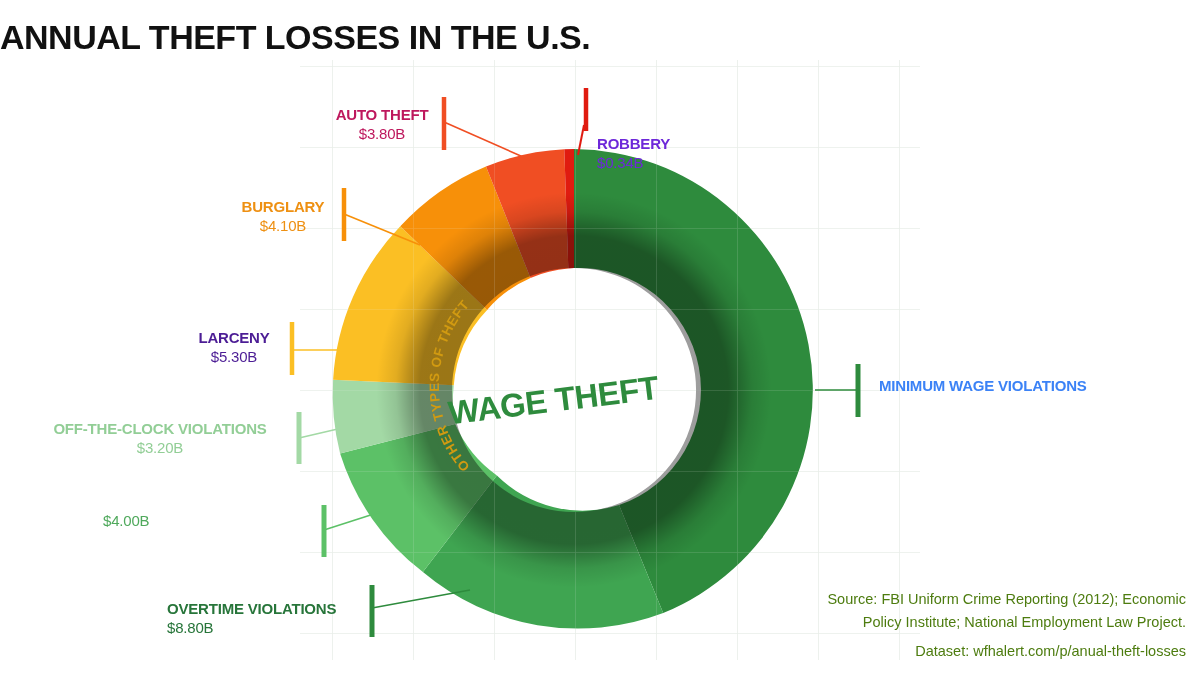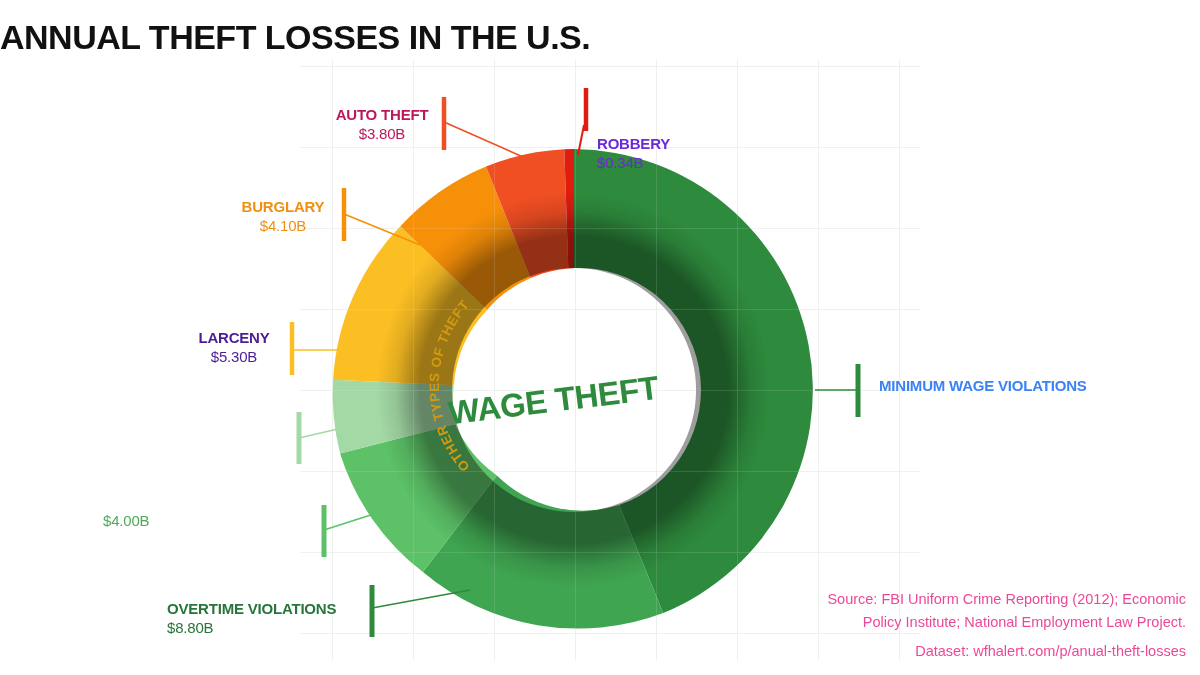--- a/index.html
+++ b/index.html
@@ -43,21 +43,21 @@
     letter-spacing:-0.2px;
     display:block;
   }
   .label.right { text-align:left; }
   .label.left  { text-align:left; }
 
   .source {
     position:absolute;
     right:14px;
     text-align:right;
-    color:#ec4899;
+    color:#4d7c0f;
     font-size:14.5px;
     line-height:1.6;
     white-space:nowrap;
   }
   #source-line1 { top:588px; }
   #source-line2 { top:640px; }
 
   .center-wage {
     position:absolute;
     left:0; width:1200px;
@@ -193,20 +193,24 @@
   <div class="label left" style="left:235px; top:197px; color:#EE9012; text-align:center; width:96px;">
     <span class="nm">BURGLARY</span>
     <span class="val">$4.10B</span>
   </div>
 
   <div class="label left" style="left:192px; top:328px; color:#4c1d95; text-align:center; width:84px;">
     <span class="nm">LARCENY</span>
     <span class="val">$5.30B</span>
   </div>
 
+  <div class="label left" style="left:40px; top:419px; color:#92CE96; text-align:center; width:240px;">
+    <span class="nm">OFF-THE-CLOCK VIOLATIONS</span>
+    <span class="val">$3.20B</span>
+  </div>
 
   <div class="label left" style="left:103px; top:511px; color:#4FA95C; text-align:left; width:210px;">
     <span class="val">$4.00B</span>
   </div>
 
   <div class="label left" style="left:167px; top:599px; color:#27753A; text-align:left; width:200px;">
     <span class="nm">OVERTIME VIOLATIONS</span>
     <span class="val">$8.80B</span>
   </div>
 

